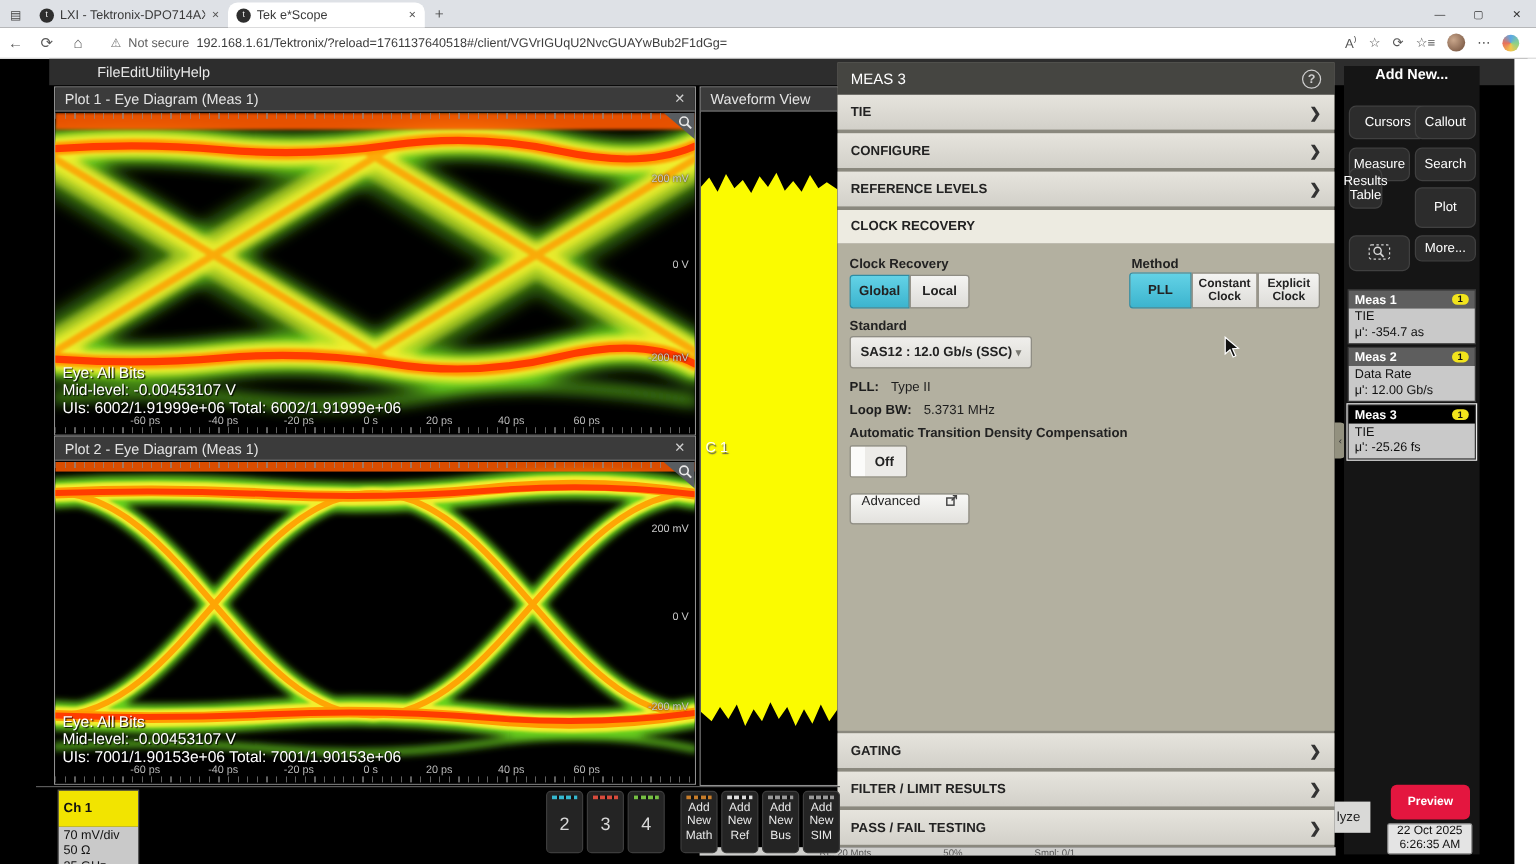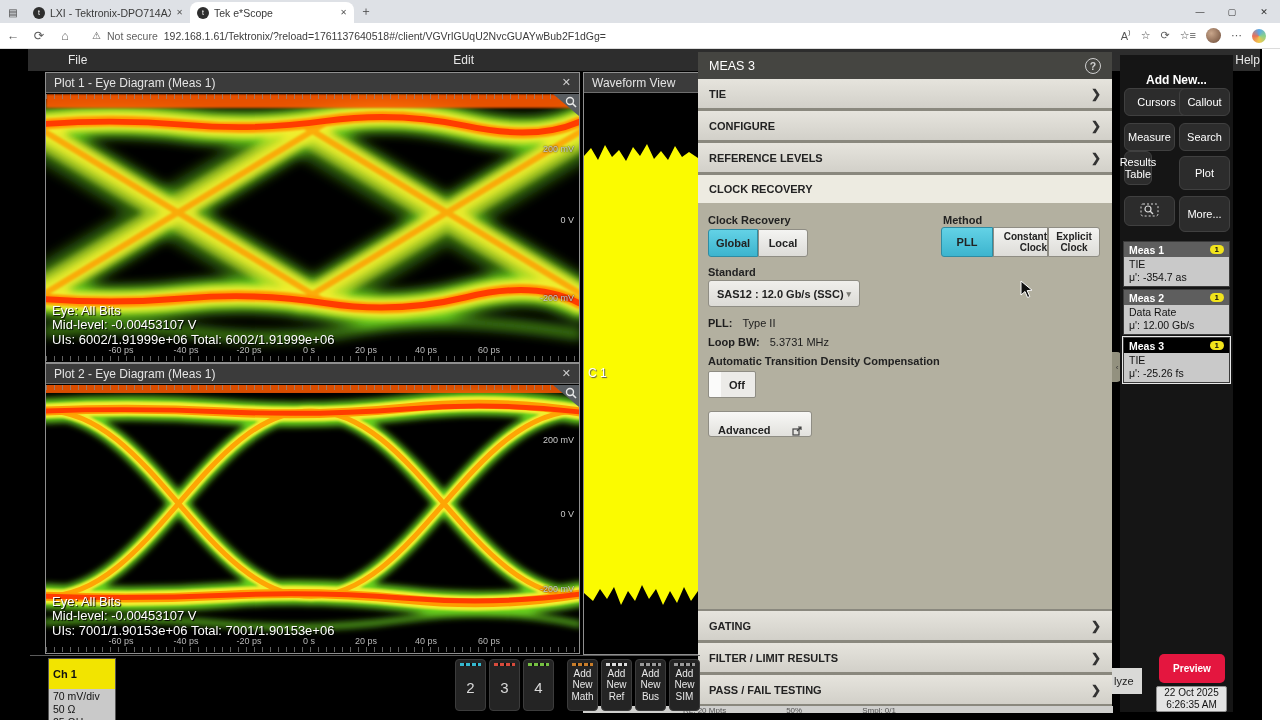--- a/index.html
+++ b/index.html
@@ -30,22 +30,22 @@
     padding-left:14px; }
   .warnic { color:#6a6a6a; font-size:10px; }
   .notsecure { color:#5f5f5f; }
   .urltext { color:#3c3c3c; }
   .rightics { display:flex; align-items:center; gap:10px; padding-right:14px; font-size:11px; color:#555; }
   .avatar { width:15px; height:15px; border-radius:50%; background:radial-gradient(circle at 35% 35%, #c9a68b, #6b4a37); }
   .copilot { width:14px; height:14px; border-radius:50%;
     background:conic-gradient(#5aa8e8,#8ad18a,#f2c84b,#e8705a,#5aa8e8); }
 
   
-  .menubar { position:absolute; left:28px; top:49px; width:1232px; height:22px; background:#2d2d2d;
-    display:flex; align-items:center; gap:30px; padding-left:40px;justify-content:space-between; }
+  .menubar { position:absolute; left:41px; top:49px; width:1232px; height:22px; background:#2d2d2d;
+    display:flex; align-items:center; padding-left:40px; }
   .menubar span { color:#e8e8e8; font-size:12px; }
 
   .plot { position:absolute; background:#000; border:1px solid #8f8f8f; }
   .plot-title { height:20px; background:#3b3b3b; border-bottom:1px solid #6e6e6e; color:#e4e4e4;
     font-size:12px; display:flex; align-items:center; padding:0 8px; }
   .plot-title .x { margin-left:auto; color:#cfcfcf; font-size:11px; }
   .plot-body { position:absolute; left:0; top:21px; right:0; bottom:0; background:#000; overflow:hidden; }
   .ticks { position:absolute; left:0; right:0; height:5px;
     background:repeating-linear-gradient(90deg,#8a8a8a 0 1px,transparent 1px 8px); opacity:.7; }
   .ylab { position:absolute; right:5px; color:#c8c8c8; font-size:9px; text-shadow:0 0 2px #000; }
@@ -79,26 +79,26 @@
   .tbtn.on { background:linear-gradient(#63d2e6,#3cb4ce); border-color:#2e8ca3; }
   .dropdown { position:absolute; background:linear-gradient(#f0efec,#dcdbd6); border:1px solid #8f8d84;
     border-radius:3px; display:flex; align-items:center; padding:0 8px; font-size:11px; font-weight:bold; color:#222; }
   .dropdown .caret { margin-left:auto; color:#7a7a74; font-size:9px; }
   .statline { position:absolute; font-size:11px; color:#1d1d1d; }
   .statline b { font-weight:bold; margin-right:10px; }
   .offbtn { position:absolute; width:48px; height:27px; border:1px solid #8f8d84; border-radius:2px;
     background:linear-gradient(90deg,#fbfbfa 0 26%, #ecebe8 26%); display:flex; align-items:center;
     justify-content:center; font-size:11px; font-weight:bold; color:#222; padding-left:10px; }
   .advbtn { position:absolute; height:26px; border:1px solid #8f8d84; border-radius:3px;
-    background:linear-gradient(#f8f8f6,#e2e1dd); display:flex; align-items:flex-end; gap:21px;
-    padding:0 9px; font-size:11px; font-weight:bold; color:#222; }
+    background:linear-gradient(#f8f8f6,#e2e1dd); display:flex; align-items:flex-start; gap:21px;
+    padding:0 9px; font-size:11px; font-weight:normal; color:#222; }
 
   
   .sidebar { position:absolute; left:1120px; top:55px; width:113px; height:657px; background:#151515; }
-  .addnew { text-align:center; color:#fff; font-size:12px; font-weight:bold; padding-top:18px; }
+  .addnew { text-align:center; color:#fff; font-size:12px; font-weight:bold; }
   .sbtn { position:absolute; background:#2c2c2c; border:1px solid #404040; border-radius:6px;
     color:#fff; font-size:11px; display:flex; align-items:center; justify-content:center;
     text-align:center; line-height:12px; }
   .mcard { position:absolute; left:3px; width:107px; border:1px solid #3a3a3a; }
   .mhead { height:15px; background:#5e5e5e; color:#fff; font-size:10.5px; font-weight:bold;
     display:flex; align-items:center; padding:0 5px; }
   .mhead.sel { background:#000; }
   .mbadge { margin-left:auto; background:#f2e41c; color:#111; font-size:8px; font-weight:bold;
     border-radius:6px; padding:0 5px; line-height:9px; height:9px; display:flex; align-items:center; }
   .mbody { background:#c9c9c9; color:#111; font-size:10.5px; line-height:13px; padding:1px 5px 2px; }
@@ -353,21 +353,21 @@
     </div>
     <div class="crhead">
       <span>CLOCK RECOVERY</span>
     </div>
     <div class="crbody">
       <span class="lbl" style="left:10px;top:11px;">Clock Recovery</span>
       <div class="tbtn on" style="left:10px;top:26px;width:50px;height:28px;border-radius:3px 0 0 3px;">Global</div>
       <div class="tbtn" style="left:60px;top:26px;width:50px;height:28px;border-radius:0 3px 3px 0;">Local</div>
       <span class="lbl" style="left:245px;top:11px;">Method</span>
       <div class="tbtn on" style="left:243px;top:24px;width:52px;height:30px;border-radius:3px 0 0 3px;">PLL</div>
-      <div class="tbtn" style="left:295px;top:24px;width:55px;height:30px;font-size:10px;text-align:right;">Constant Clock</div>
+      <div class="tbtn" style="left:295px;top:24px;width:55px;height:30px;font-size:10px;">Constant Clock</div>
       <div class="tbtn" style="left:350px;top:24px;width:52px;height:30px;font-size:10px;border-radius:0 3px 3px 0;">Explicit Clock</div>
       <span class="lbl" style="left:10px;top:63px;">Standard</span>
       <div class="dropdown" style="left:10px;top:77px;width:152px;height:27px;">
         <span>SAS12 : 12.0 Gb/s (SSC)</span>
         <span class="caret">▾</span>
       </div>
       <div class="statline" style="left:10px;top:114px;">
         <b>PLL:</b><span>Type II</span>
       </div>
       <div class="statline" style="left:10px;top:133px;">
@@ -400,30 +400,30 @@
   <div class="handle">
     <span>‹</span>
   </div>
 
   <div class="sidebar">
     <div class="addnew">Add New...</div>
     <div class="sbtn" style="left:4px;top:33px;width:65px;height:28px;">Cursors</div>
     <div class="sbtn" style="left:59px;top:33px;width:51px;height:28px;">Callout</div>
     <div class="sbtn" style="left:4px;top:68px;width:51px;height:28px;">Measure</div>
     <div class="sbtn" style="left:59px;top:68px;width:51px;height:28px;">Search</div>
-    <div class="sbtn" style="left:4px;top:96px;width:28px;height:34px;text-align:center;">Results Table</div>
+    <div class="sbtn" style="left:4px;top:85px;width:28px;height:34px;text-align:center;">Results Table</div>
     <div class="sbtn" style="left:59px;top:101px;width:51px;height:34px;">Plot</div>
     <div class="sbtn" style="left:4px;top:141px;width:51px;height:30px;">
       <svg width="20" height="16">
         <rect x="1" y="1" width="17" height="12" rx="2" fill="none" stroke="#d8d8d8" stroke-width="1" stroke-dasharray="2,2"></rect>
         <circle cx="8" cy="6" r="3" fill="none" stroke="#d8d8d8" stroke-width="1.2"></circle>
         <line x1="10" y1="8" x2="13" y2="11" stroke="#d8d8d8" stroke-width="1.4"></line>
       </svg>
     </div>
-    <div class="sbtn" style="left:59px;top:141px;width:51px;height:36px;">More...</div>
+    <div class="sbtn" style="left:59px;top:141px;width:51px;height:22px;">More...</div>
 
     <div class="mcard" style="top:186px;">
       <div class="mhead">
           <span>Meas 1</span>
         <span class="mbadge">1</span>
         </div>
       <div class="mbody">
         <div>TIE</div>
         <div>μ': -354.7 as</div>
       </div>

